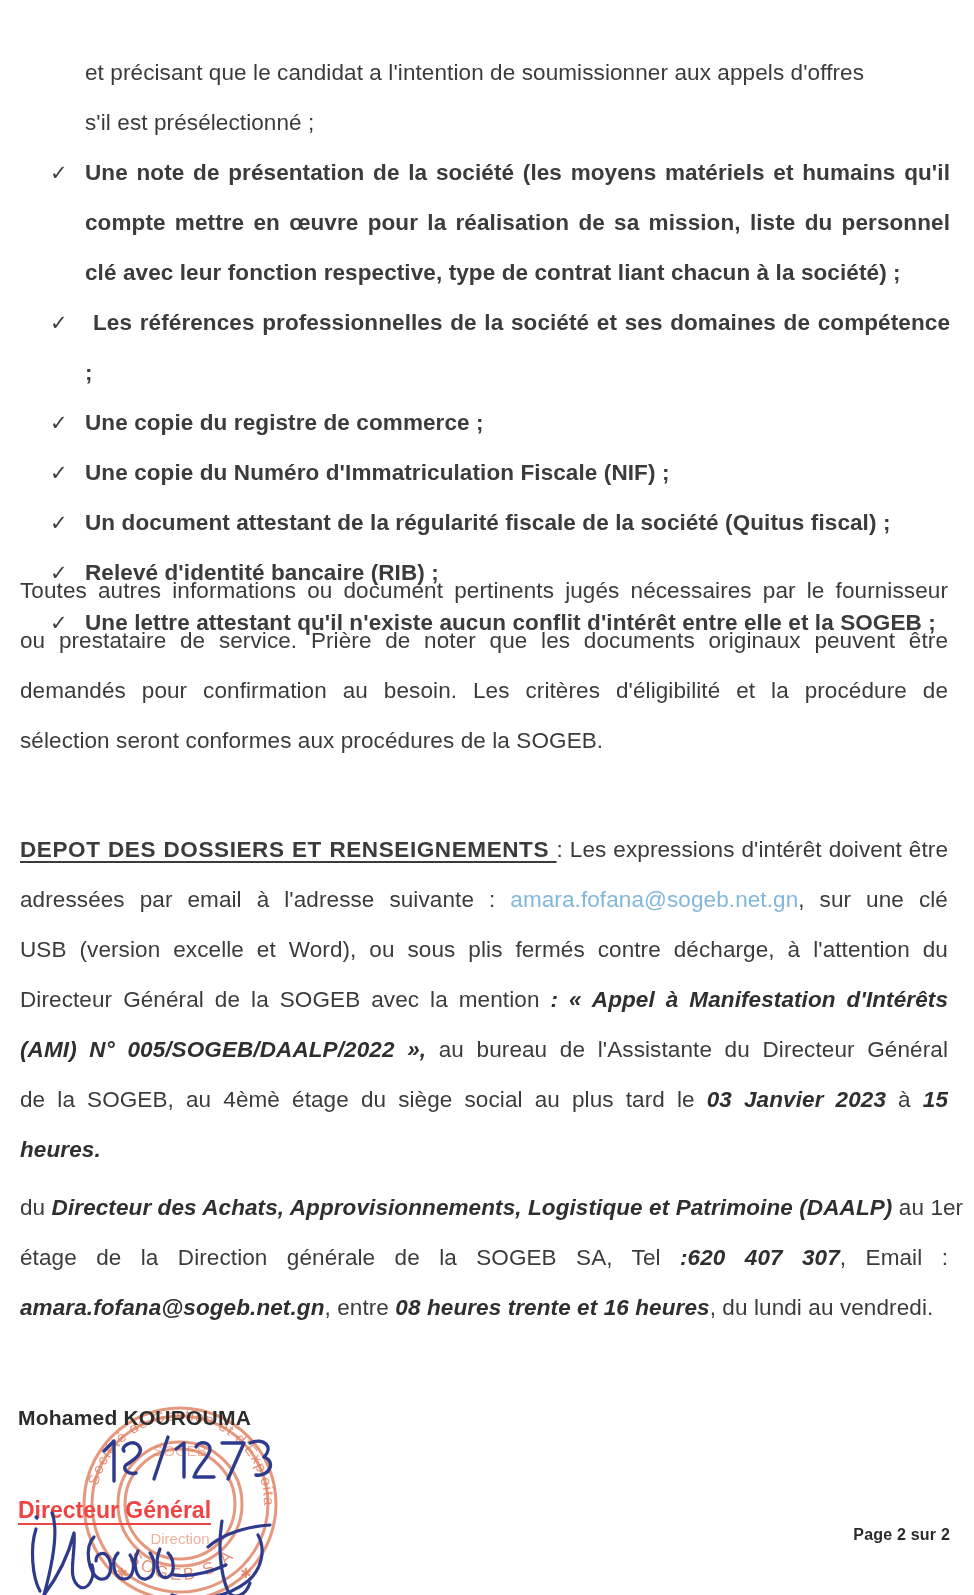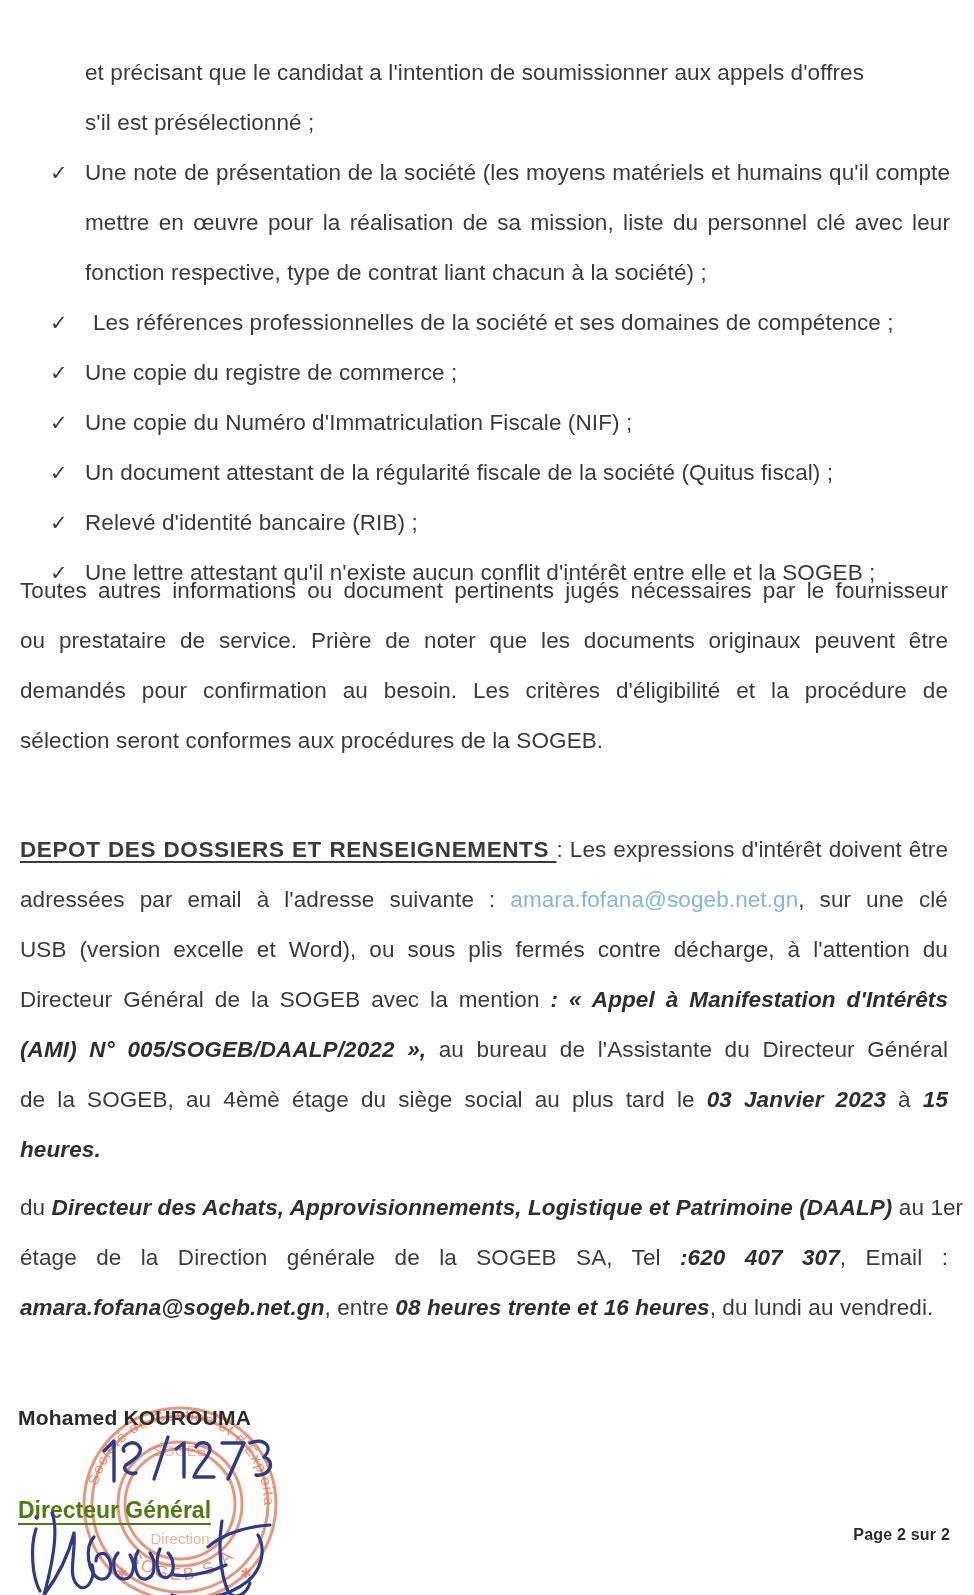--- a/index.html
+++ b/index.html
@@ -53,20 +53,21 @@
     left: 30px;
     top: 0;
     font-size: 21px;
     line-height: 50px;
     color: #3b3b3b;
   }
   .check-text {
     display: block;
     text-align: justify;
     text-justify: inter-word;
+    font-weight: bold;
   }
   .check-item.wrap .check-text { text-align: justify; }
   .check-item.lead-space .check-text { text-indent: 8px; }
 
   
   .para {
     position: absolute;
     left: 20px;
     width: 928px;
     text-align: justify;
@@ -109,21 +110,21 @@
   .sig-name {
     font-size: 21px;
     font-weight: bold;
     color: #2b2b2b;
     letter-spacing: 0.2px;
     line-height: 30px;
   }
   .sig-title {
     font-size: 23px;
     font-weight: bold;
-    color: #4d7c0f;
+    color: #ef4444;
     text-decoration: underline;
     text-underline-offset: 5px;
     line-height: 30px;
     margin-top: 62px;
     display: inline-block;
   }
 
   
   .stamp {
     position: absolute;

